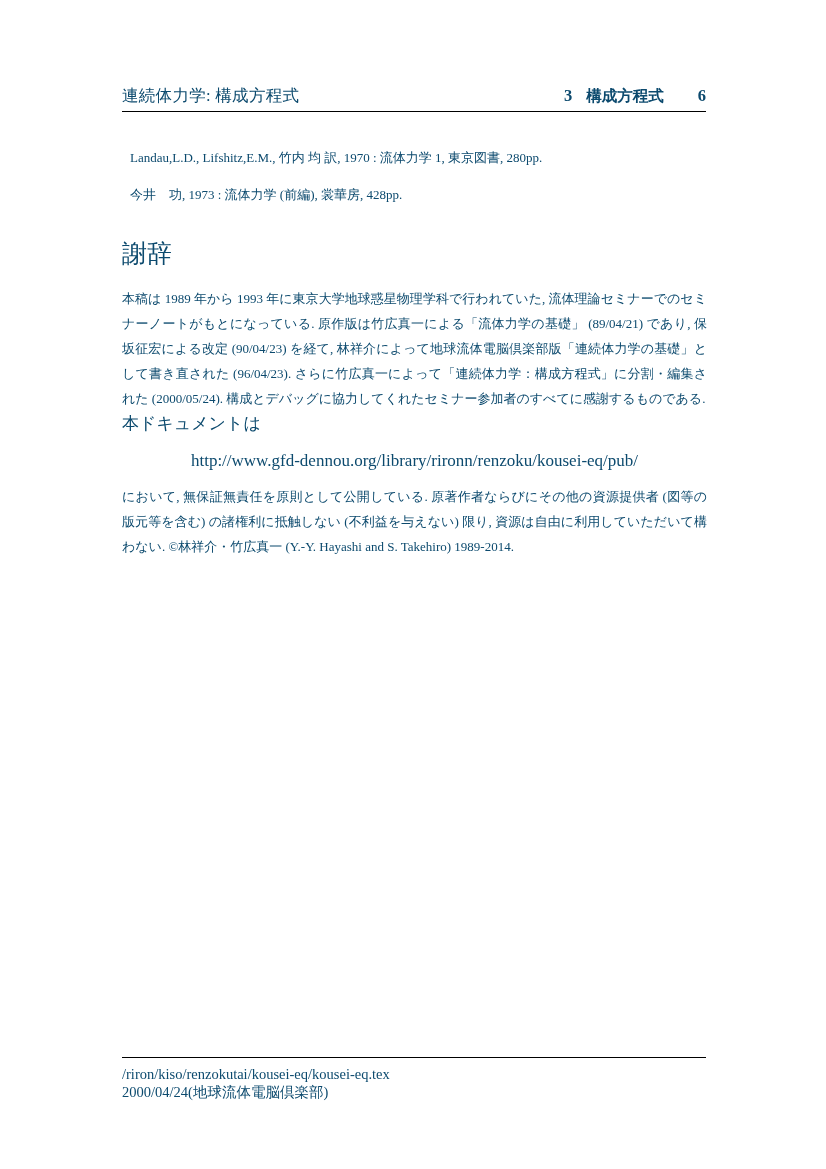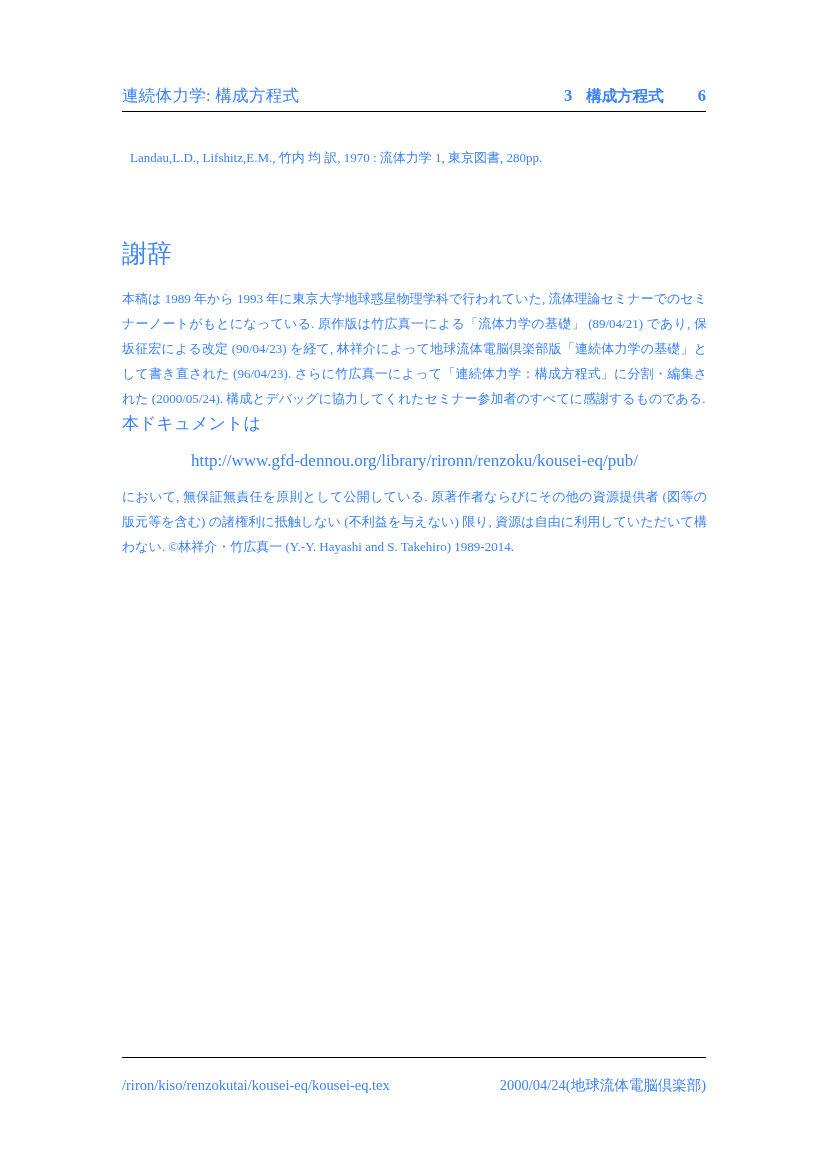--- a/index.html
+++ b/index.html
@@ -1,21 +1,21 @@
 <!DOCTYPE html>
 <html><head>
 <meta charset="utf-8">
 <style>
   html, body { margin: 0; padding: 0; background: #ffffff; }
   .page {
     position: relative;
     width: 826px;
     height: 1169px;
     background: #ffffff;
-    color: #3b82f6;
+    color: #0c4a6e;
     font-family: "Liberation Serif", "DejaVu Serif", serif;
     overflow: hidden;
   }
   
   .header {
     position: absolute;
     top: 86px;
     left: 122px;
     width: 584px;
     display: flex;
@@ -86,44 +86,46 @@
     white-space: nowrap;
   }
 
   
   .footer {
     position: absolute;
     top: 1057px;
     left: 122px;
     width: 584px;
     border-top: 1px solid #000000;
-    padding-top: 18px;
+    padding-top: 7px;
     display: flex;
     justify-content: space-between;
     align-items: baseline;
     font-size: 14.5px;
     line-height: 18px;
+    flex-direction: column;
   }
 </style>
 </head>
 <body>
 
 <div class="page">
 
   <div class="header">
     <span class="header-left">連続体力学: 構成方程式</span>
     <span class="header-right">
       <span class="header-secnum">3</span>
       <span class="header-sectitle">構成方程式</span>
       <span class="header-pagenum">6</span>
     </span>
   </div>
 
   <p class="ref ref1">Landau,L.D., Lifshitz,E.M., 竹内 均 訳, 1970 : 流体力学 1, 東京図書, 280pp.</p>
 
+  <p class="ref ref2">今井　功, 1973 : 流体力学 (前編), 裳華房, 428pp.</p>
 
   <div class="ack">
     <h2 class="ack-heading">謝辞</h2>
     <p class="body-par">本稿は 1989 年から 1993 年に東京大学地球惑星物理学科で行われていた, 流体理論セミナーでのセミナーノートがもとになっている. 原作版は竹広真一による「流体力学の基礎」 (89/04/21) であり, 保坂征宏による改定 (90/04/23) を経て, 林祥介によって地球流体電脳倶楽部版「連続体力学の基礎」として書き直された (96/04/23). さらに竹広真一によって「連続体力学：構成方程式」に分割・編集された (2000/05/24). 構成とデバッグに協力してくれたセミナー参加者のすべてに感謝するものである.</p>
     <p class="doc-line">本ドキュメントは</p>
     <p class="url-line">http://www.gfd-dennou.org/library/rironn/renzoku/kousei-eq/pub/</p>
     <p class="body-par">において, 無保証無責任を原則として公開している. 原著作者ならびにその他の資源提供者 (図等の版元等を含む) の諸権利に抵触しない (不利益を与えない) 限り, 資源は自由に利用していただいて構わない. ©林祥介・竹広真一 (Y.-Y. Hayashi and S. Takehiro) 1989-2014.</p>
   </div>
 
   <div class="footer">

